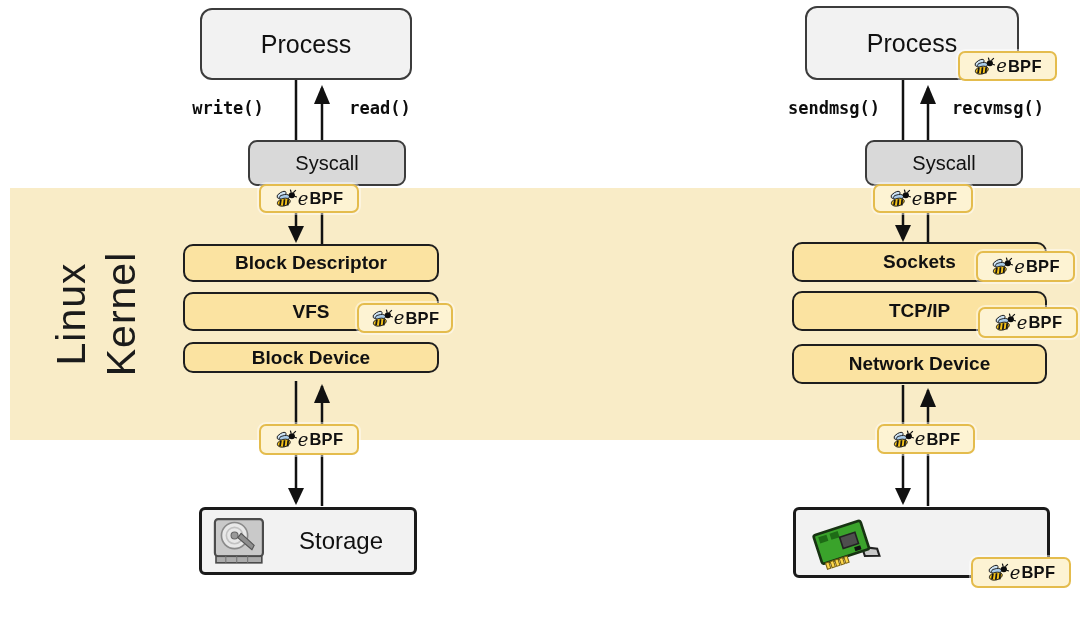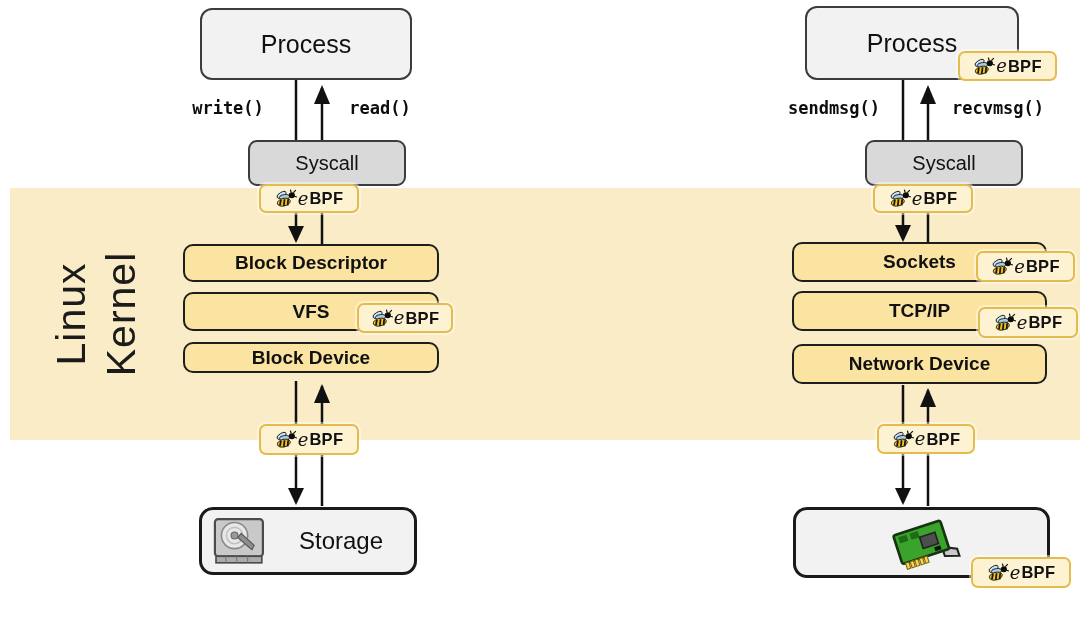--- a/index.html
+++ b/index.html
@@ -11,22 +11,22 @@
         display:flex;align-items:center;justify-content:center;z-index:1;}
   .kernel-title .rot{transform:rotate(-90deg);font-size:41px;line-height:1.22;
         color:#1b1b1b;text-align:center;white-space:nowrap;letter-spacing:1px;}
   .connectors{position:absolute;left:0;top:0;z-index:1;}
   .node{position:absolute;display:flex;align-items:center;justify-content:center;
         box-sizing:border-box;z-index:2;}
   .proc{border:2px solid #3c3c3c;border-radius:12px;background:var(--process-box,#f2f2f2);font-size:25px;}
   .syscall{border:2px solid #3c3c3c;border-radius:9px;background:var(--syscall-box,#d9d9d9);font-size:20px;margin-left:20px;}
   .layer{border:2px solid #1e1e1e;border-radius:10px;background:var(--layer-box,#fbe3a1);
          font-size:19px;font-weight:700;}
-  .endpoint{border:3px solid #1a1a1a;border-radius:14px;background:var(--process-box,#f2f2f2);
-         font-size:24px;justify-content:center;}
+  .endpoint{border:3px solid #1a1a1a;border-radius:6px;background:var(--process-box,#f2f2f2);
+         font-size:24px;justify-content:space-between;}
   .endpoint .ep-label{flex:1;text-align:center;}
   .code-label{position:absolute;z-index:2;font-family:"DejaVu Sans Mono",monospace;
          font-weight:700;font-size:17px;text-align:center;color:#0d0d0d;}
   .ebpf-badge{position:absolute;z-index:3;display:flex;align-items:center;justify-content:center;
          background:var(--badge-fill,#fdf3d3);border:2px solid var(--badge-border,#e4bc4d);
          border-radius:7px;box-sizing:border-box;gap:1px;padding:0 4px;
          box-shadow:0 0 0 2px rgba(255,255,255,.45);}
   .bee{width:22px;height:19px;flex:0 0 auto;}
   .ebpf-e{font-family:"DejaVu Serif",serif;font-style:italic;font-size:18px;line-height:1;}
   .ebpf-bpf{font-weight:800;font-size:16.5px;letter-spacing:.3px;line-height:1;}

